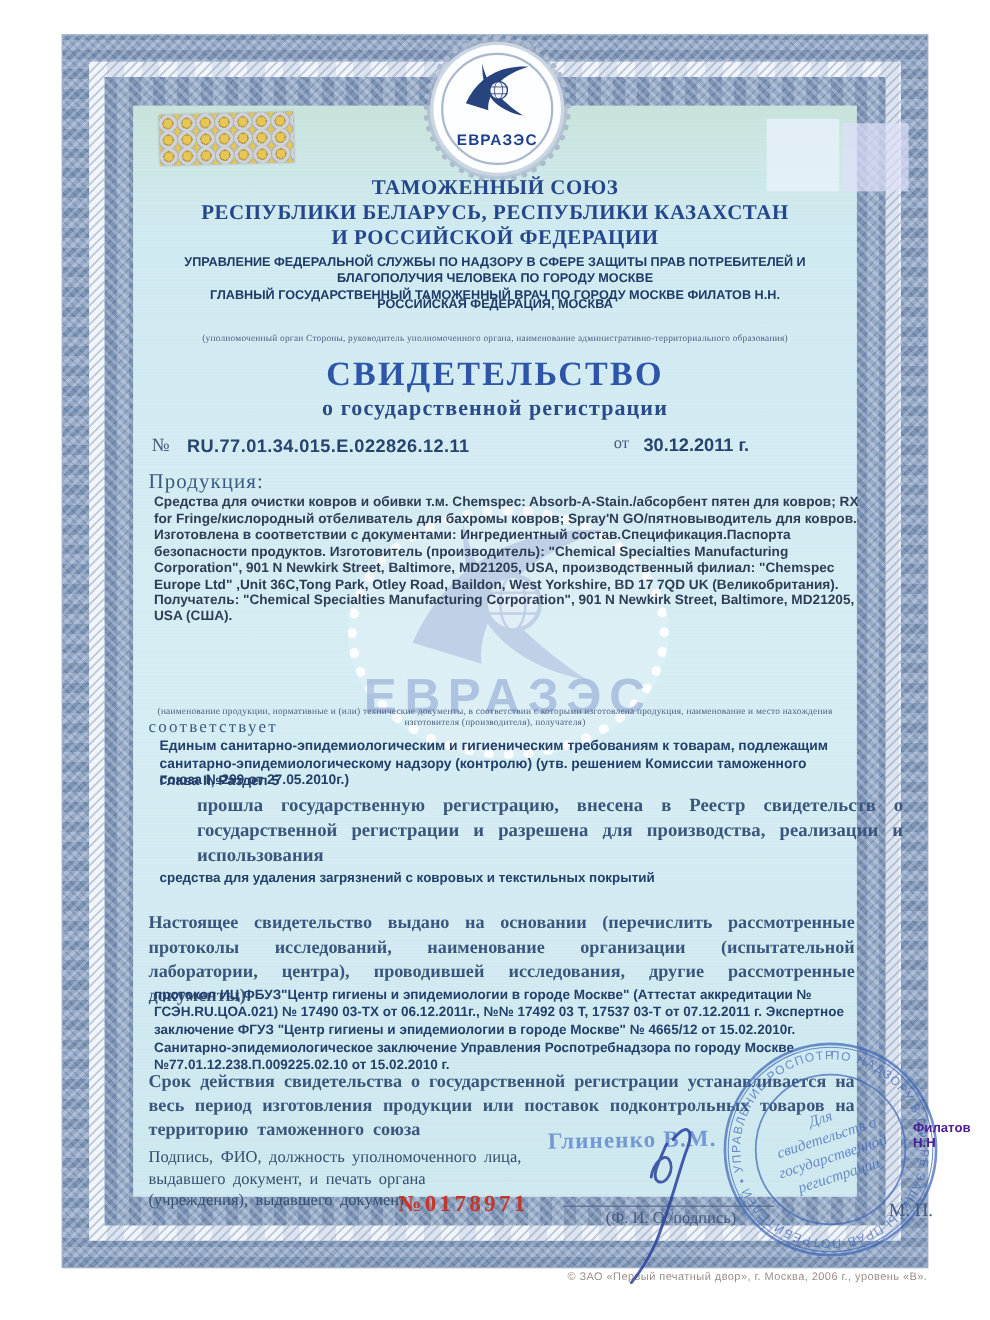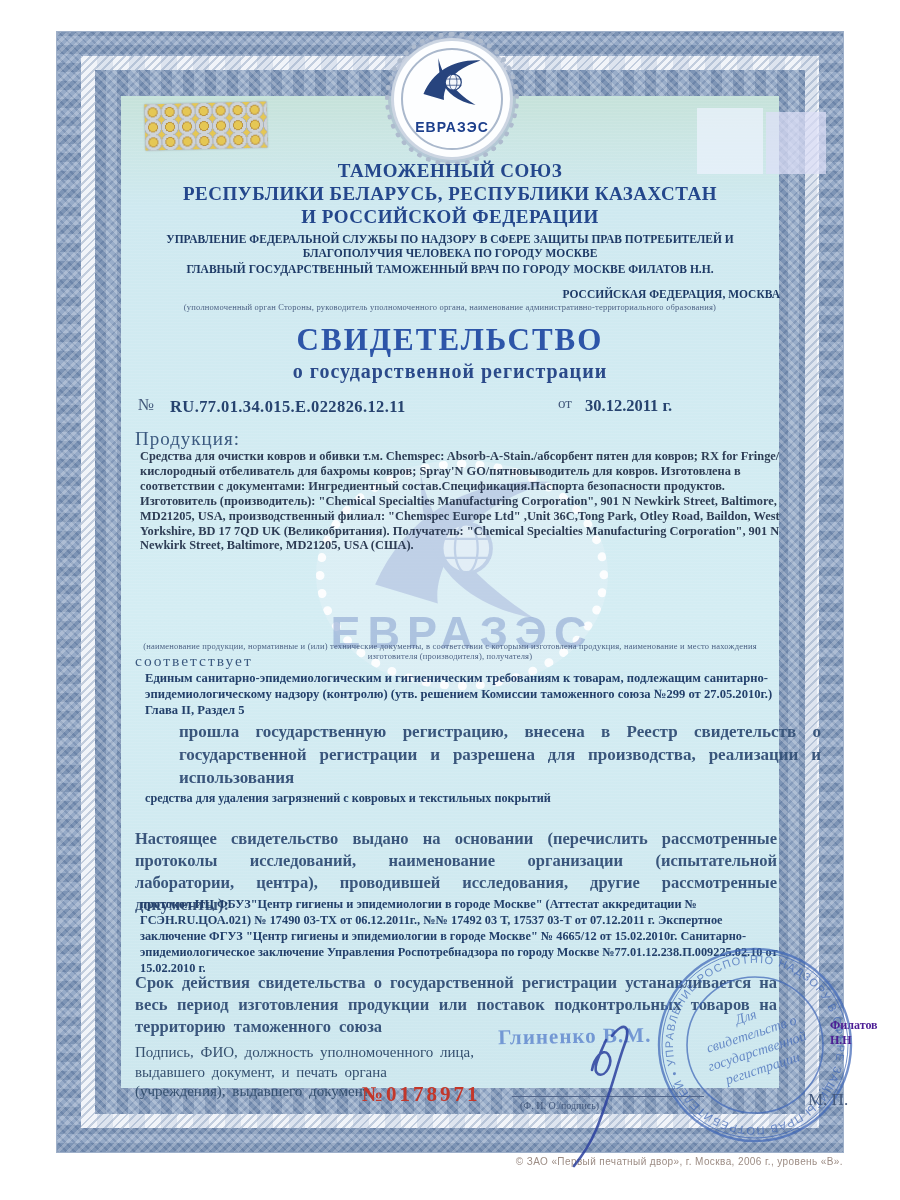--- a/index.html
+++ b/index.html
@@ -45,21 +45,21 @@
     background:
       repeating-radial-gradient(circle at 8px 8px, #e7c64d 0 4px, #b98f3a 4px 5px, #cfd3d8 5px 8px, #a9adb6 8px 9px),
       #b9bec7;
     background-size:17px 15px;opacity:.95;z-index:5;box-shadow:0 0 2px rgba(90,90,90,.5);}
   .wm-square{position:absolute;z-index:4;}
 
   
   .t{position:absolute;z-index:8;}
   .center{text-align:center;}
   .serif-navy{color:#24478c;font-weight:bold;}
-  .sans{font-family:Liberation Serif, serif;}
+  .sans{font-family:Liberation Sans, sans-serif;}
 
   .hdr-main{left:150px;width:600px;font-size:19px;line-height:22px;letter-spacing:.5px;}
   .hdr-auth{left:120px;width:660px;font-size:11.5px;line-height:14px;font-weight:bold;color:#1e3a66;}
   .caption{font-size:8.5px;color:#4a5f82;letter-spacing:.2px;}
 
   .title-main{left:150px;top:322px;width:600px;font-size:31px;font-weight:bold;color:#2d55a8;letter-spacing:2px;}
   .title-sub{left:150px;top:360px;width:600px;font-size:20px;font-weight:bold;color:#2b4a8a;letter-spacing:1px;}
 
   .num-label{left:138px;top:395px;font-size:17px;color:#44597c;}
   .num-value{left:170px;top:397px;font-size:16.5px;font-weight:bold;color:#27436f;letter-spacing:.4px;}
@@ -79,21 +79,21 @@
     border:9px dotted rgba(255,255,255,.9);background:rgba(235,243,250,.35);z-index:2;}
   .watermark svg{position:absolute;left:30px;top:-10px;width:215px;height:190px;opacity:.55;}
   .watermark .wm-text{position:absolute;left:0;right:0;top:138px;text-align:center;
     font-family:"Liberation Sans",sans-serif;font-weight:bold;font-size:45px;letter-spacing:7px;
     color:#8ea6d2;opacity:.6;}
 
   
   .stamp-name{left:498px;top:1024px;font-size:21px;font-weight:bold;color:rgba(105,143,208,.9);
     transform:rotate(-1deg);letter-spacing:1px;z-index:9;font-family:"Liberation Serif",serif;}
   .sig-line{position:absolute;left:512px;top:1096px;width:192px;border-top:1.5px solid #51658a;z-index:9;}
-  .sig-caption{left:520px;top:1100px;width:180px;font-size:10px;color:#44597c;z-index:9;}
+  .sig-caption{left:520px;top:1100px;width:180px;text-align:center;font-size:15px;color:#44597c;z-index:9;}
   .sig-svg{position:absolute;left:568px;top:1018px;width:90px;height:150px;z-index:10;}
   .round-stamp{position:absolute;left:648px;top:938px;width:214px;height:214px;z-index:9;opacity:.72;}
   .filatov{left:786px;top:1018px;font-size:12px;font-weight:bold;color:#4c1d95;z-index:11;margin-left:44px;}
   .mp{left:808px;top:1090px;font-size:17px;color:#44597c;z-index:11;}
 
   .footer{position:absolute;right:57px;top:1156px;font-family:"Liberation Sans",sans-serif;
     font-size:10px;color:#9c8c84;letter-spacing:.4px;}
 </style>
 </head>
 <body>
@@ -121,21 +121,21 @@
     <line x1="39" y1="52" x2="65" y2="52" stroke="#27447e" stroke-width="1.2"></line>
   </svg>
   <div class="org">ЕВРАЗЭС</div>
 </div>
 
 <div class="t hdr-main center serif-navy" style="top:160px;">ТАМОЖЕННЫЙ СОЮЗ</div>
 <div class="t hdr-main center serif-navy" style="top:183px;">РЕСПУБЛИКИ БЕЛАРУСЬ, РЕСПУБЛИКИ КАЗАХСТАН</div>
 <div class="t hdr-main center serif-navy" style="top:206px;">И РОССИЙСКОЙ ФЕДЕРАЦИИ</div>
 <div class="t hdr-auth center sans" style="top:232px;">УПРАВЛЕНИЕ ФЕДЕРАЛЬНОЙ СЛУЖБЫ ПО НАДЗОРУ В СФЕРЕ ЗАЩИТЫ ПРАВ ПОТРЕБИТЕЛЕЙ И БЛАГОПОЛУЧИЯ ЧЕЛОВЕКА ПО ГОРОДУ МОСКВЕ</div>
 <div class="t hdr-auth center sans" style="top:262px;">ГЛАВНЫЙ ГОСУДАРСТВЕННЫЙ ТАМОЖЕННЫЙ ВРАЧ ПО ГОРОДУ МОСКВЕ ФИЛАТОВ Н.Н.</div>
-<div class="t hdr-auth center sans" style="top:287px;text-align:right;">РОССИЙСКАЯ ФЕДЕРАЦИЯ, МОСКВА</div>
+<div class="t hdr-auth center sans" style="top:270px;">РОССИЙСКАЯ ФЕДЕРАЦИЯ, МОСКВА</div>
 <div class="t caption center" style="left:150px;top:302px;width:600px;">(уполномоченный орган Стороны, руководитель уполномоченного органа, наименование административно-территориального образования)</div>
 
 <div class="t title-main center">СВИДЕТЕЛЬСТВО</div>
 <div class="t title-sub center">о государственной регистрации</div>
 
 <div class="t num-label">№</div>
 <div class="t num-value sans">RU.77.01.34.015.E.022826.12.11</div>
 <div class="t date-label">от</div>
 <div class="t date-value sans">30.12.2011 г.</div>
 

